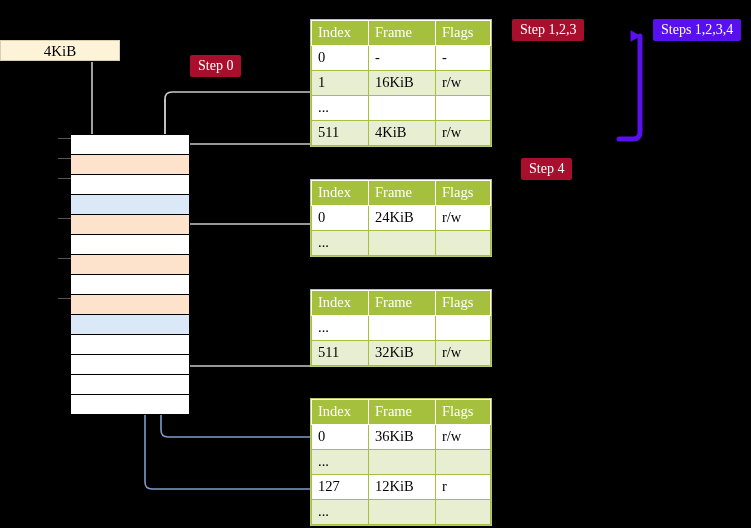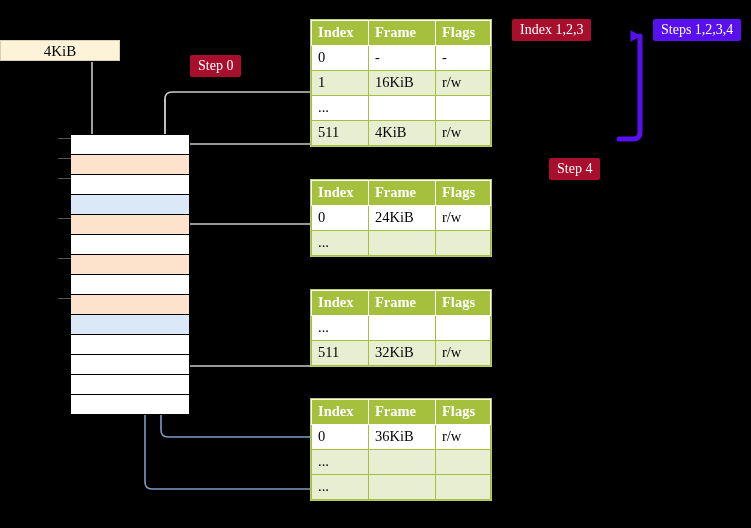--- a/index.html
+++ b/index.html
@@ -58,21 +58,21 @@
     position:absolute;
     border-collapse:collapse;
     table-layout:fixed;
     font-size:14.5px;
     background:#fff;
     box-shadow:0 0 0 1px #b9c96b;
   }
   .ptable th{
     background:#a4c03c;
     color:#ffffff;
-    font-weight:bold;
+    font-weight:normal;
     text-align:left;
     padding:3px 6px 4px 6px;
     border:1px solid #ffffff;
     font-size:14.5px;
     height:19px;
     box-sizing:border-box;
   }
   .ptable td{
     border:1px solid #a4c03c;
     padding:3px 6px 4px 6px;
@@ -137,22 +137,22 @@
     </g>
 
     <g>
       <path d="M619,139 L633,139 Q640,139 640,132 L640,36" fill="none" stroke="#5810ee" stroke-width="5" stroke-linecap="round" marker-end="url(#ah-violet)"></path>
     </g>
   </svg>
 
   <div class="frame-label" style="left:0px;top:40px;width:120px;height:21px;">4KiB</div>
 
   <div class="badge red" style="left:190px;top:55px;">Step 0</div>
-  <div class="badge red" style="left:521px;top:158px;margin-left:28px;">Step 4</div>
-  <div class="badge red" style="left:512px;top:19px;">Index 1,2,3</div>
+  <div class="badge red" style="left:521px;top:158px;">Step 4</div>
+  <div class="badge red" style="left:512px;top:19px;">Step 1,2,3</div>
   <div class="badge violet" style="left:653px;top:19px;">Steps 1,2,3,4</div>
 
   <div class="mem" style="left:70px;top:134px;width:120px;height:282px;">
 
   <div class="mem-row" style="top: 0px; width: 120px; height: 21px;"></div>
       <div class="mem-row orange" style="top: 20px; width: 120px; height: 21px;"></div>
       <div class="mem-row" style="top: 40px; width: 120px; height: 21px;"></div>
       <div class="mem-row blue" style="top: 60px; width: 120px; height: 21px;"></div>
       <div class="mem-row orange" style="top: 80px; width: 120px; height: 21px;"></div>
       <div class="mem-row" style="top: 100px; width: 120px; height: 21px;"></div>
@@ -260,20 +260,25 @@
           <tr>
             <td class="col-index">0</td>
             <td class="col-frame">36KiB</td>
             <td class="col-flags">r/w</td>
           </tr>
           <tr class="alt">
             <td class="col-index">...</td>
             <td class="col-frame"></td>
             <td class="col-flags"></td>
           </tr>
+          <tr>
+            <td class="col-index">127</td>
+            <td class="col-frame">12KiB</td>
+            <td class="col-flags">r</td>
+          </tr>
           <tr class="alt">
             <td class="col-index">...</td>
             <td class="col-frame"></td>
             <td class="col-flags"></td>
           </tr>
         </tbody>
       </table>
   </div>
 
 </div>

